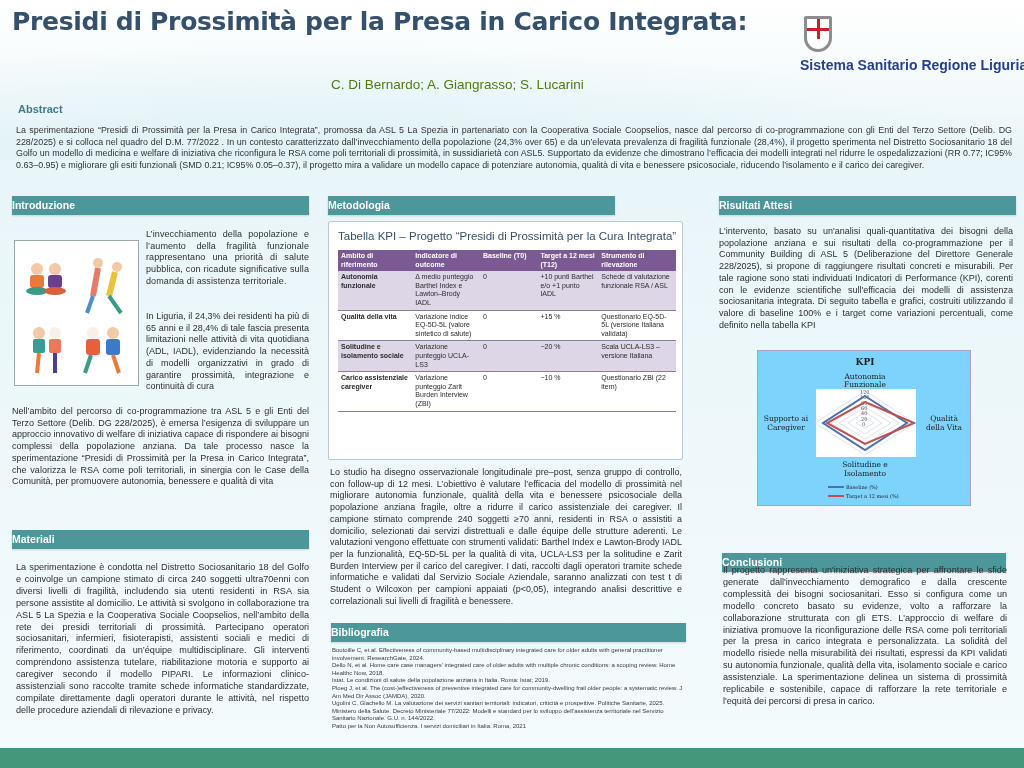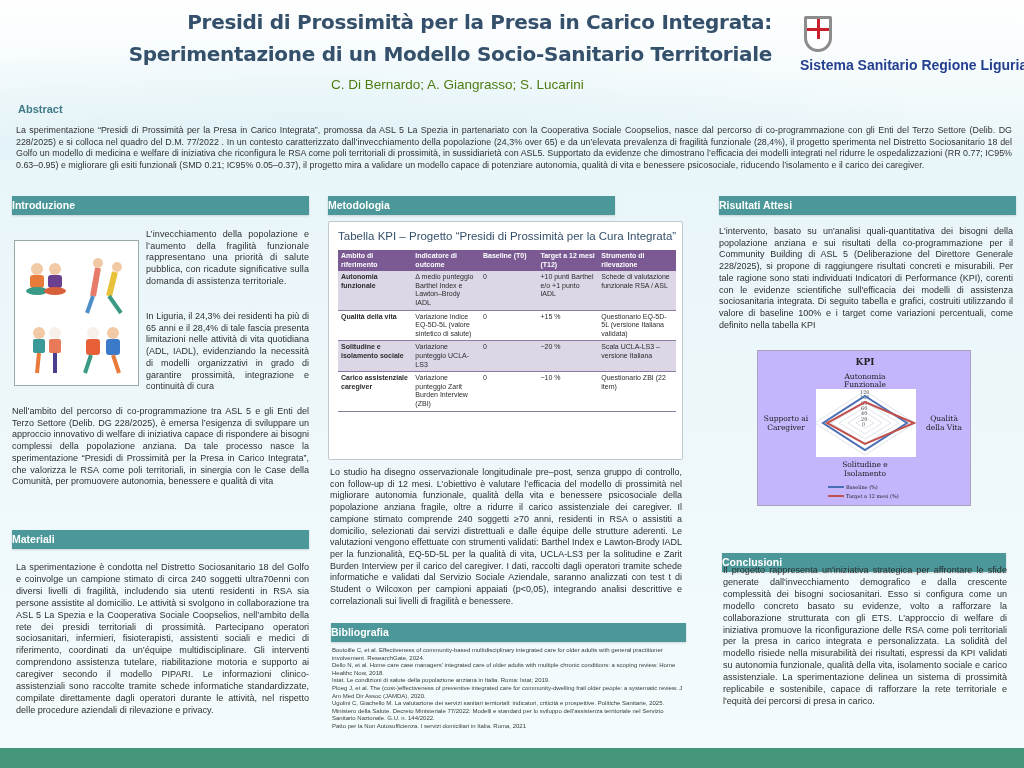--- a/index.html
+++ b/index.html
@@ -11,21 +11,21 @@
     position: relative;
   }
   .wave {
     position: absolute; left: 0; top: 40px; width: 1024px; height: 120px;
     background: radial-gradient(ellipse at 30% 100%, #e0f1f6 0%, rgba(224,241,246,0) 70%);
     pointer-events: none;
   }
   .title {
     position: absolute; left: 12px; top: 6px; width: 760px;
     font-family: "DejaVu Sans", sans-serif; font-weight: bold;
-    color: #34506b; font-size: 20px; line-height: 32px; letter-spacing: -0.3px; text-align: right;
+    color: #34506b; font-size: 25px; line-height: 32px; letter-spacing: -0.3px;
   }
   .authors {
     position: absolute; left: 331px; top: 77px;
     font-size: 13.5px; color: #4d7c0f;
   }
   .logo { position: absolute; left: 800px; top: 12px; width: 180px; height: 60px; }
   .logo .shield {
     position: absolute; left: 4px; top: 4px; width: 28px; height: 36px;
     border: 3px solid #8c8c8c; border-radius: 2px 2px 14px 14px; background: #fff;
   }
@@ -64,34 +64,33 @@
   .kpi-title { position: absolute; left: 9px; top: 8px; font-size: 11.5px; color: #34506b; white-space: nowrap; }
   table.kpi {
     position: absolute; left: 9px; top: 28px; width: 338px; border-collapse: collapse; font-size: 7px; line-height: 8.6px;
   }
   table.kpi th { background: #7b5a94; color: #fff; font-weight: bold; text-align: left; padding: 2px 3px; vertical-align: top; }
   table.kpi td { padding: 2px 3px; vertical-align: top; border-bottom: 1px solid #8a7ba0; }
   table.kpi tr.alt td { background: #ddd6e6; }
   table.kpi td.amb { font-weight: bold; }
   .chart-wrap {
     position: absolute; left: 757px; top: 350px; width: 214px; height: 156px;
-    background: #c4b5fd; border: 1px solid #a8a2bc;
+    background: #7dd3fc; border: 1px solid #a8a2bc;
   }
   .chart-wrap svg { position: absolute; left: 0; top: 0; }
   .footer-bar { position: absolute; left: 0; top: 748px; width: 1024px; height: 20px; background: #44977a; }
   .biblio { position: absolute; left: 332px; top: 647px; width: 355px; font-size: 6px; line-height: 7.6px; color: #3a3a3a; }
 </style>
 </head>
 <body>
 
 <div class="wave"></div>
 
 <div class="title">
   <div>Presidi di Prossimità per la Presa in Carico Integrata:</div>
-  <div>Sperimentazione di un Modello Socio-Sanitario Territoriale</div>
 </div>
 <div class="authors">C. Di Bernardo; A. Giangrasso; S. Lucarini</div>
 
 <div class="logo">
   <div class="shield"></div>
   <div class="sub">Sistema Sanitario Regione Liguria</div>
 </div>
 
 <div class="abstract-h">Abstract</div>
 <div class="abstract">La sperimentazione “Presidi di Prossimità per la  Presa in Carico Integrata”, promossa da ASL 5 La Spezia in partenariato con la Cooperativa Sociale Coopselios, nasce dal percorso di co-programmazione con gli Enti del Terzo Settore (Delib. DG 228/2025) e si colloca nel quadro del D.M. 77/2022 . In un contesto caratterizzato dall’invecchiamento della popolazione (24,3% over 65) e da un’elevata prevalenza di fragilità funzionale (28,4%), il progetto sperimenta nel Distretto Sociosanitario 18 del Golfo un modello di medicina e welfare di iniziativa che riconfigura le RSA come poli territoriali di prossimità,  in sussidiarietà con ASL5. Supportato da evidenze che dimostrano l’efficacia dei modelli integrati nel ridurre le ospedalizzazioni (RR 0.77; IC95% 0.63–0.95) e migliorare gli esiti funzionali (SMD 0.21; IC95% 0.05–0.37), il progetto mira a validare un modello capace di potenziare autonomia, qualità di vita e benessere psicosociale, riducendo l’isolamento e il carico dei caregiver.</div>

